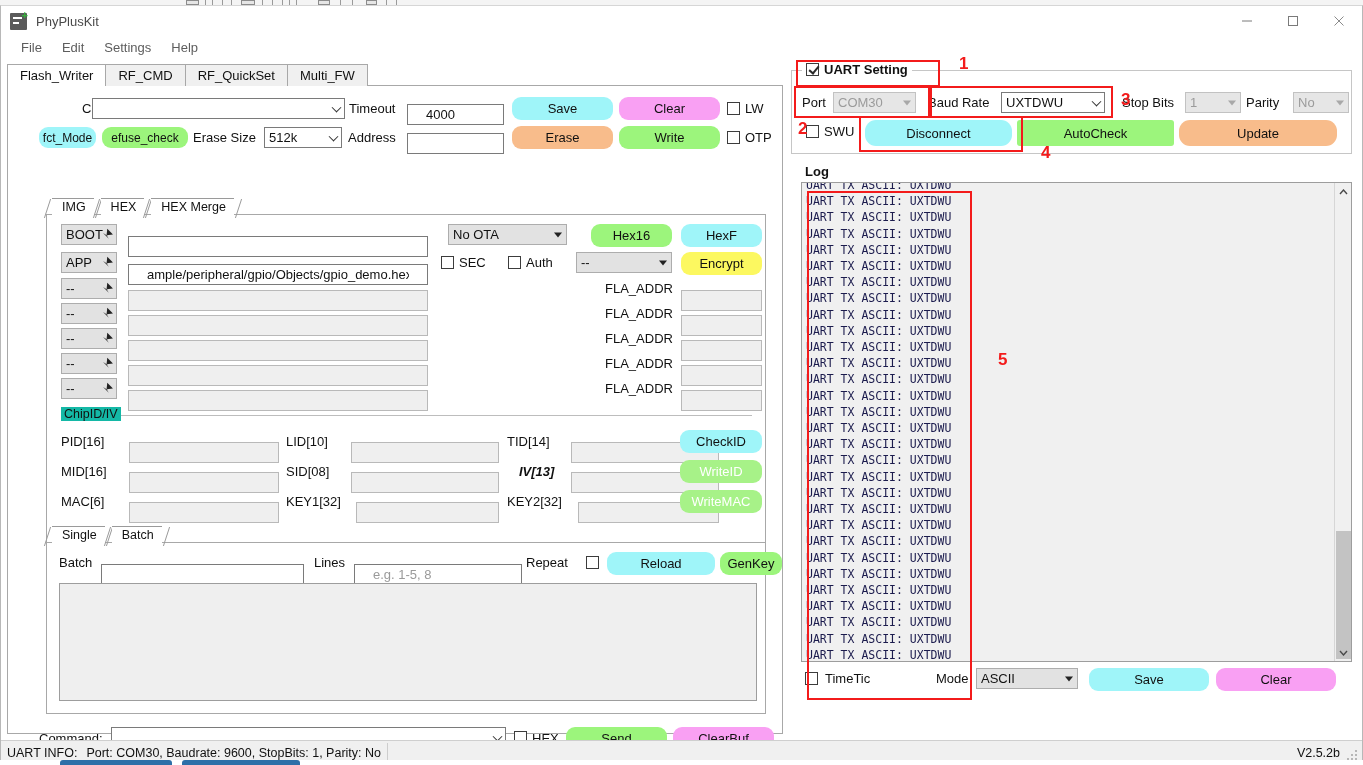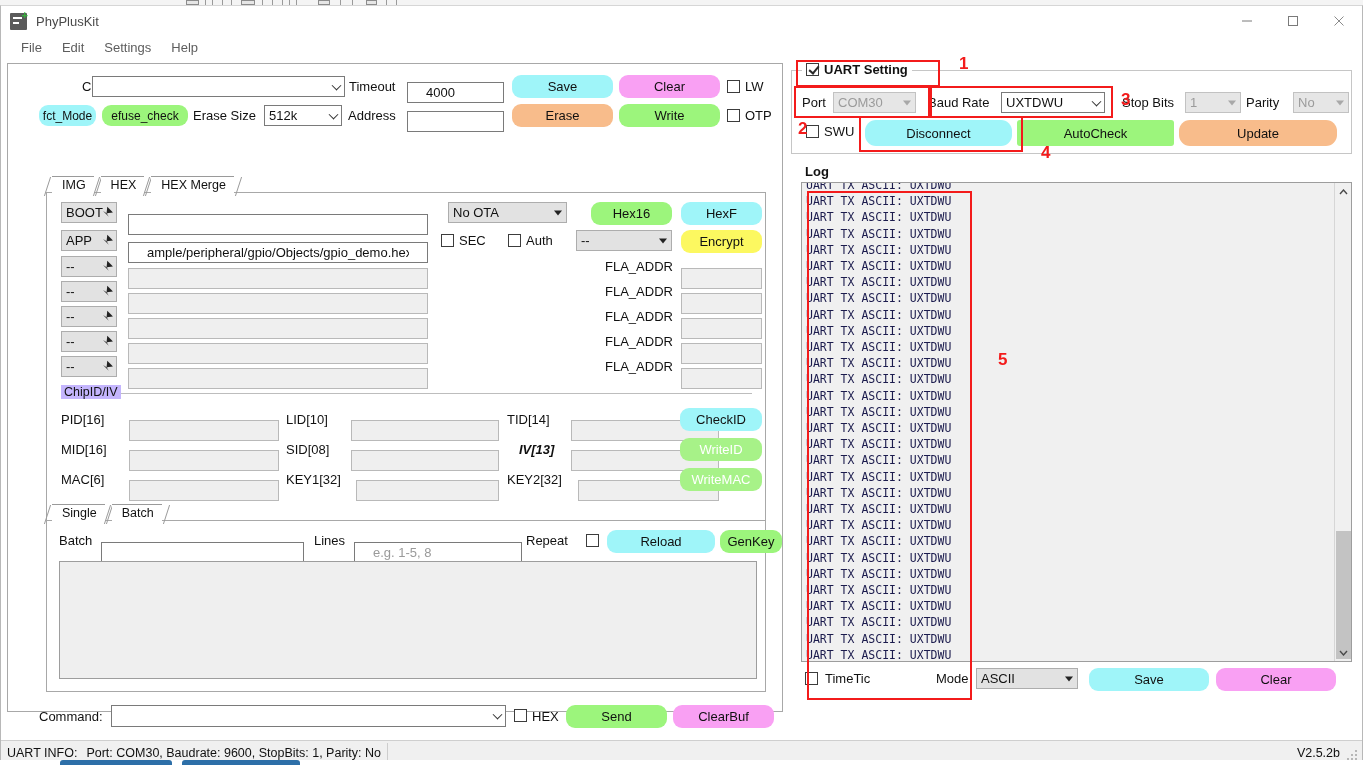--- a/index.html
+++ b/index.html
@@ -248,20 +248,26 @@
     <div class="mi">File</div>
     <div class="mi">Edit</div>
     <div class="mi">Settings</div>
     <div class="mi">Help</div>
   </div>
 
   <div id="content">
 
     <div id="left">
 
+      <div class="tabstrip">
+        <div class="tab active">Flash_Writer</div>
+        <div class="tab">RF_CMD</div>
+        <div class="tab">RF_QuickSet</div>
+        <div class="tab">Multi_FW</div>
+      </div>
 
       <div class="tabbody">
 
         <div class="row" style="position:absolute;left:0;top:11px;width:100%;height:23px;">
           <span class="lbl" style="position:absolute;left:46px;margin-left:28px;">Config</span>
           <div class="combo chev" style="position:absolute;left:84px;width:253px;">
             <span></span>
               <i class="arrow"></i>
           </div>
           <span class="lbl" style="position:absolute;left:341px;">Timeout</span>
@@ -377,21 +383,21 @@
                   <span>--</span>
                   <i class="arrow" style="border-top:5px solid #222;border-left:4px solid transparent;border-right:4px solid transparent;width:0;height:0;"></i>
                 </div>
               <input class="tbox ro" style="position: absolute; left: 67px; top: 0px; width: 300px;" value="">
               <span class="lbl" style="position:absolute;left:544px;top:3px;">FLA_ADDR</span>
               <input class="tbox ro" style="position: absolute; left: 620px; top: 0px; width: 81px;" value="">
             </div>
           </div>
 
           <div class="group" style="left:14px;top:200px;width:691px;height:90px;border-top:1px solid #bdbdbd;border-left:none;border-right:none;border-bottom:none;">
-            <span class="gtitle" style="background:#c4b5fd;top:-9px;left:0;">ChipID/IV</span>
+            <span class="gtitle" style="background:#14b8a6;top:-9px;left:0;">ChipID/IV</span>
           </div>
 
           <div style="position:absolute;left:14px;top:215px;width:700px;">
 
             <div style="position:relative;height:30px;">
               <span class="lbl" style="position:absolute;left:0;top:4px;">PID[16]</span>
               <input class="tbox ro" style="position: absolute; left: 68px; top: 0px; width: 150px;" value="">
               <span class="lbl" style="position:absolute;left:225px;top:4px;">LID[10]</span>
               <input class="tbox ro" style="position: absolute; left: 290px; top: 0px; width: 148px;" value="">
               <span class="lbl" style="position:absolute;left:446px;top:4px;">TID[14]</span>

